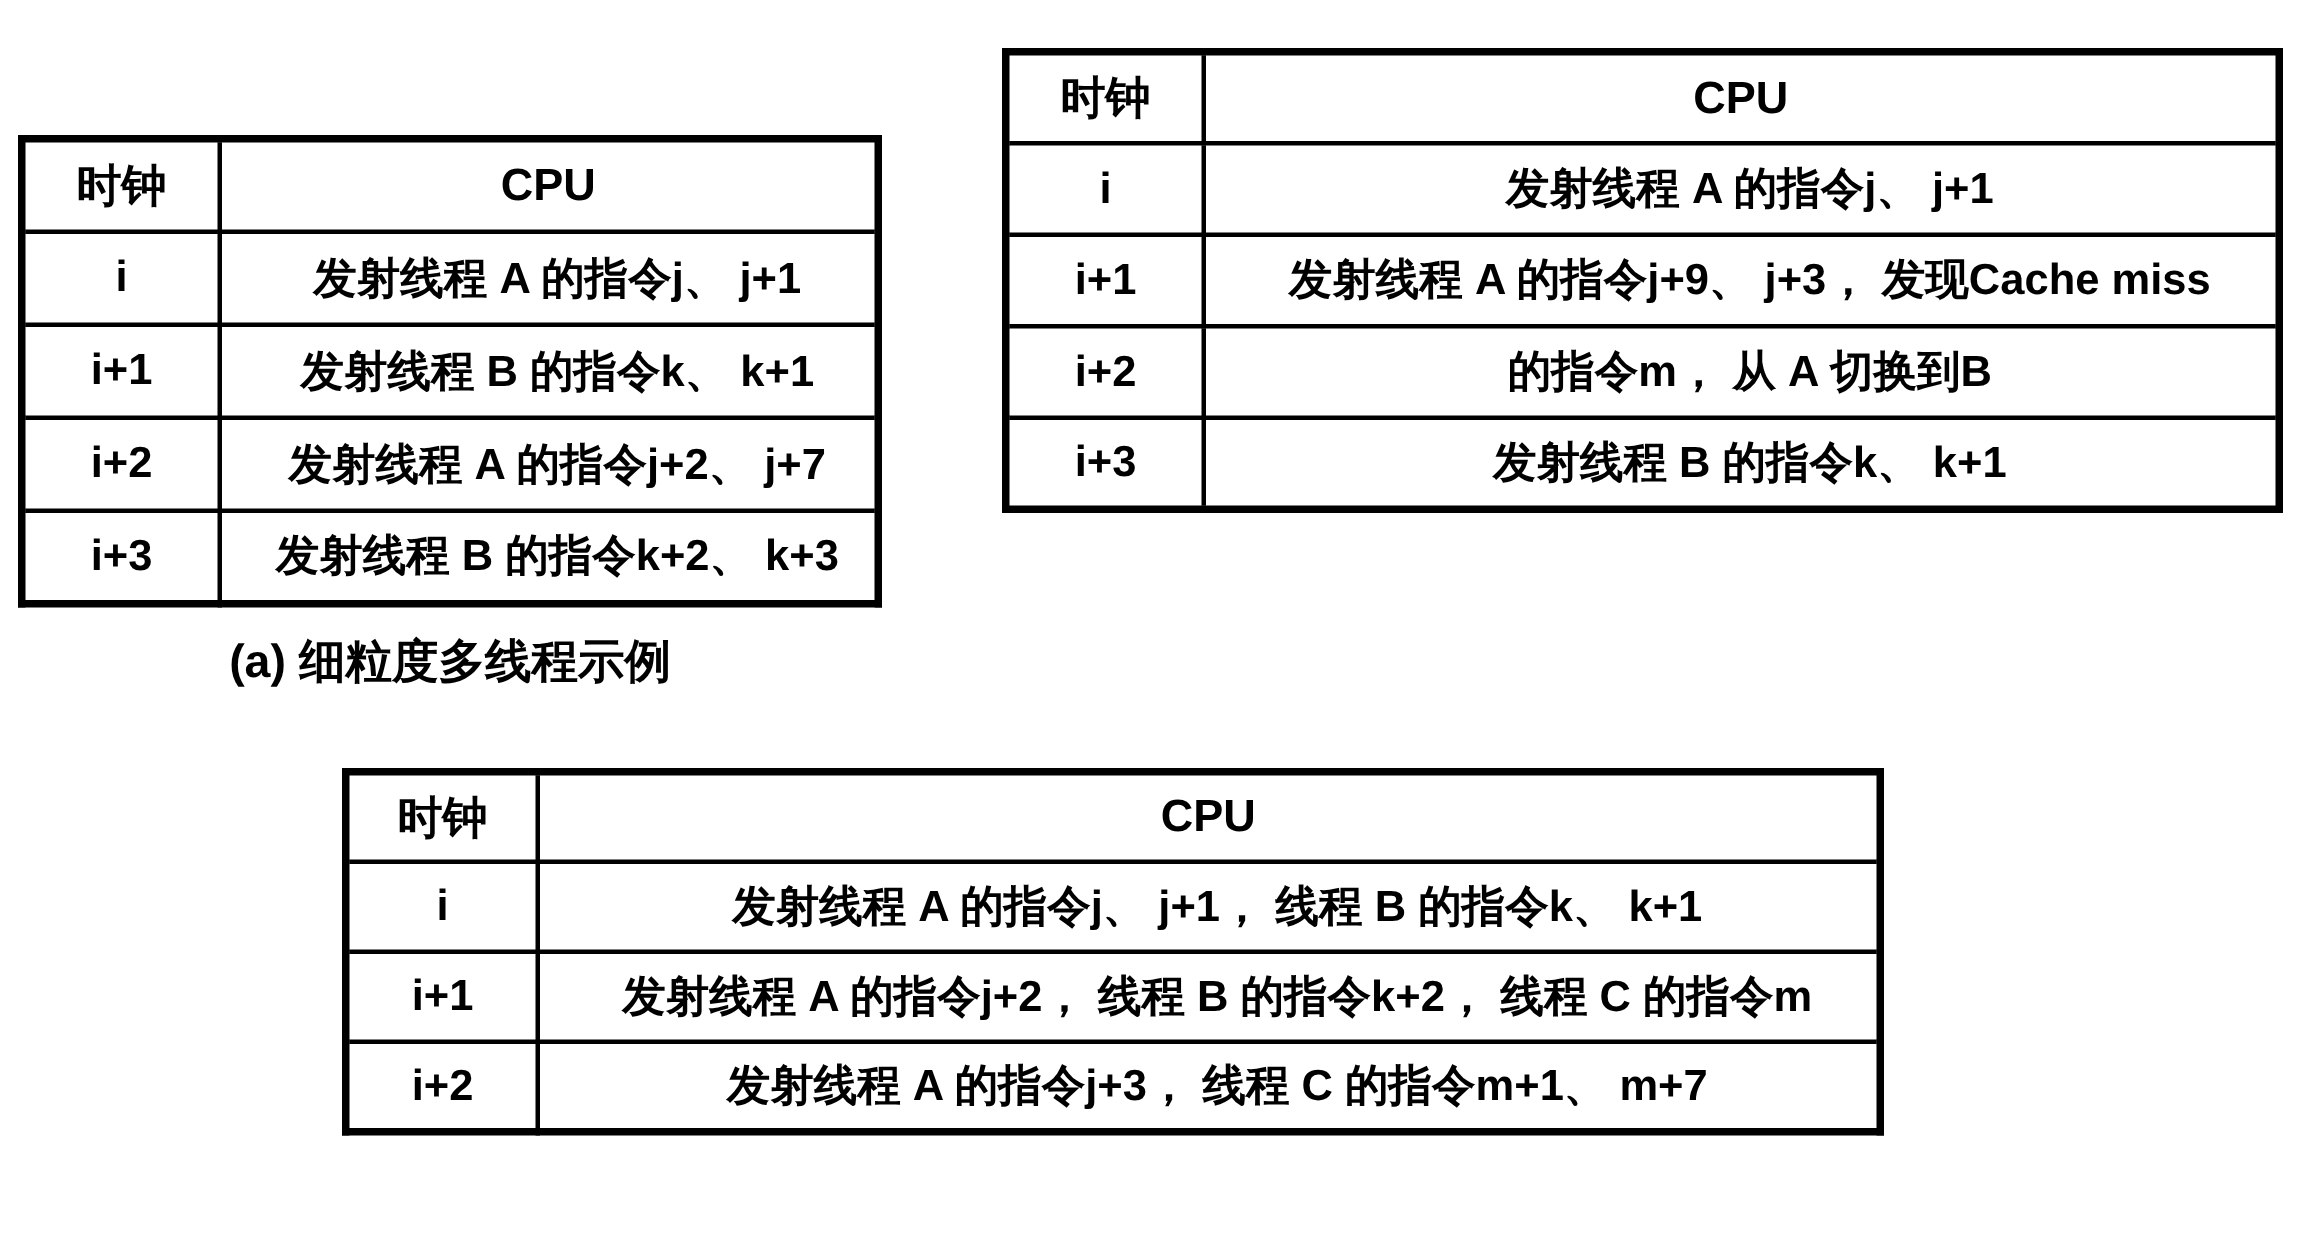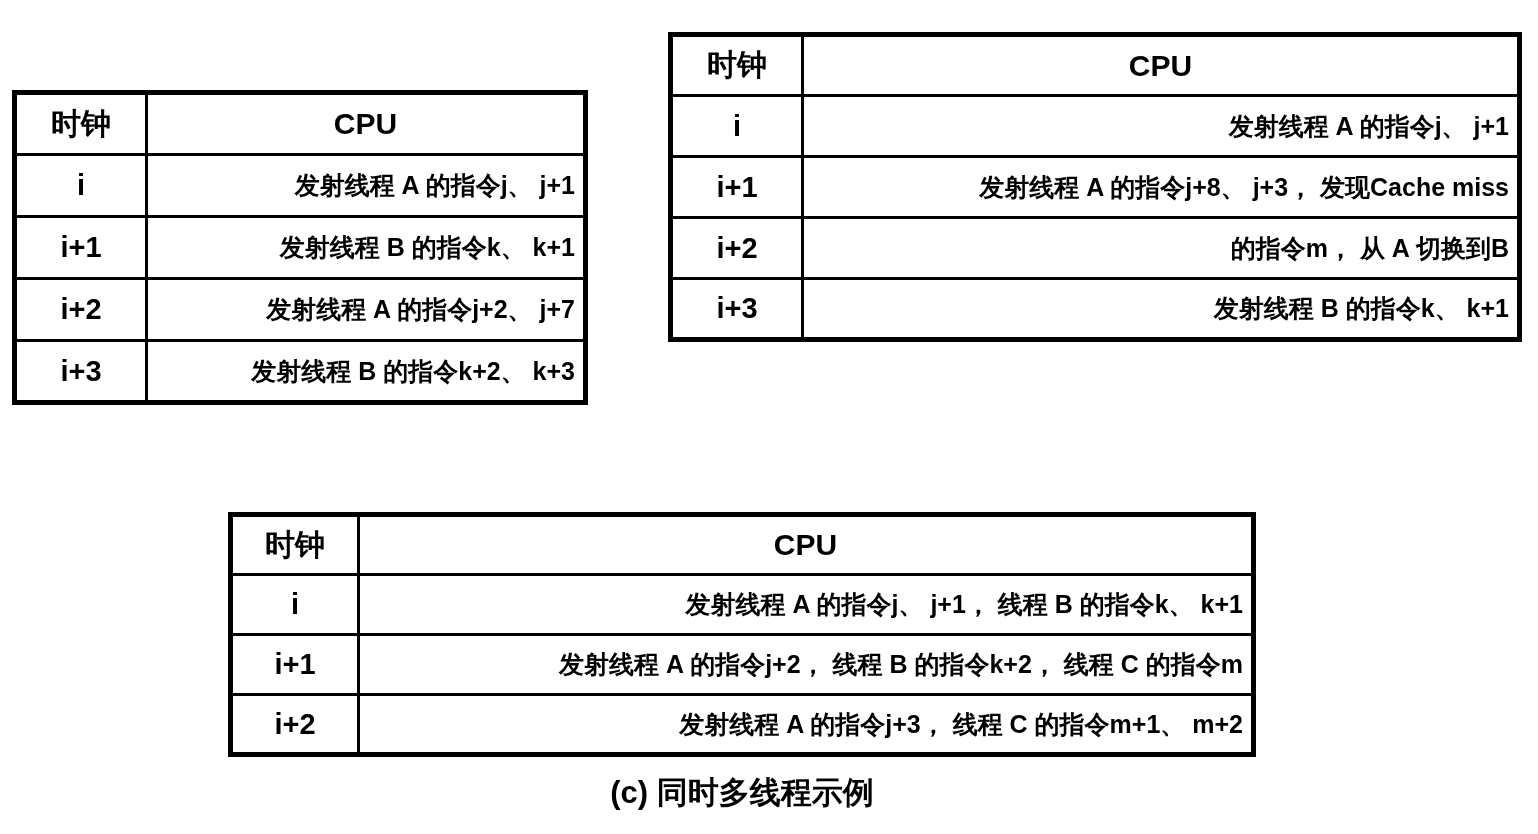--- a/index.html
+++ b/index.html
@@ -29,24 +29,24 @@
   }
   table.tbl th {
     font-size: 30px;
     text-align: center;
   }
   td.clock {
     text-align: center;
     font-size: 29px;
   }
   td.cpu {
-    text-align: right;
+    text-align: center;
     padding-left: 20px;
     padding-right: 8px;
-    font-size: 25px;
+    font-size: 29px;
   }
 
   .tbl-a th, .tbl-a td { height: 62px; }
   .tbl-b th, .tbl-b td { height: 61px; }
   .tbl-c th, .tbl-c td { height: 60px; }
 
   .caption {
     text-align: center;
     font-weight: bold;
     font-size: 31px;
@@ -78,40 +78,41 @@
       <tr>
         <td class="clock">i+2</td>
         <td class="cpu">发射线程 A 的指令j+2、 j+7</td>
       </tr>
       <tr>
         <td class="clock">i+3</td>
         <td class="cpu">发射线程 B 的指令k+2、 k+3</td>
       </tr>
     </tbody>
   </table>
+  <div class="caption">(a) 细粒度多线程示例</div>
 </div>
 
 <div class="fig" style="left:668px; top:32px; width:854px;">
   <table class="tbl tbl-b">
     <colgroup>
         <col style="width:132px">
         <col>
       </colgroup>
     <tbody>
       <tr>
         <th>时钟</th>
         <th>CPU</th>
       </tr>
       <tr>
         <td class="clock">i</td>
         <td class="cpu">发射线程 A 的指令j、 j+1</td>
       </tr>
       <tr>
         <td class="clock">i+1</td>
-        <td class="cpu">发射线程 A 的指令j+8、 j+3， 发现Cache miss</td>
+        <td class="cpu">发射线程 A 的指令j+9、 j+3， 发现Cache miss</td>
       </tr>
       <tr>
         <td class="clock">i+2</td>
         <td class="cpu">的指令m， 从 A 切换到B</td>
       </tr>
       <tr>
         <td class="clock">i+3</td>
         <td class="cpu">发射线程 B 的指令k、 k+1</td>
       </tr>
     </tbody>
@@ -132,18 +133,17 @@
       <tr>
         <td class="clock">i</td>
         <td class="cpu">发射线程 A 的指令j、 j+1， 线程 B 的指令k、 k+1</td>
       </tr>
       <tr>
         <td class="clock">i+1</td>
         <td class="cpu">发射线程 A 的指令j+2， 线程 B 的指令k+2， 线程 C 的指令m</td>
       </tr>
       <tr>
         <td class="clock">i+2</td>
-        <td class="cpu">发射线程 A 的指令j+3， 线程 C 的指令m+1、 m+2</td>
+        <td class="cpu">发射线程 A 的指令j+3， 线程 C 的指令m+1、 m+7</td>
       </tr>
     </tbody>
   </table>
-  <div class="caption">(c) 同时多线程示例</div>
 </div>
 
 </body></html>

